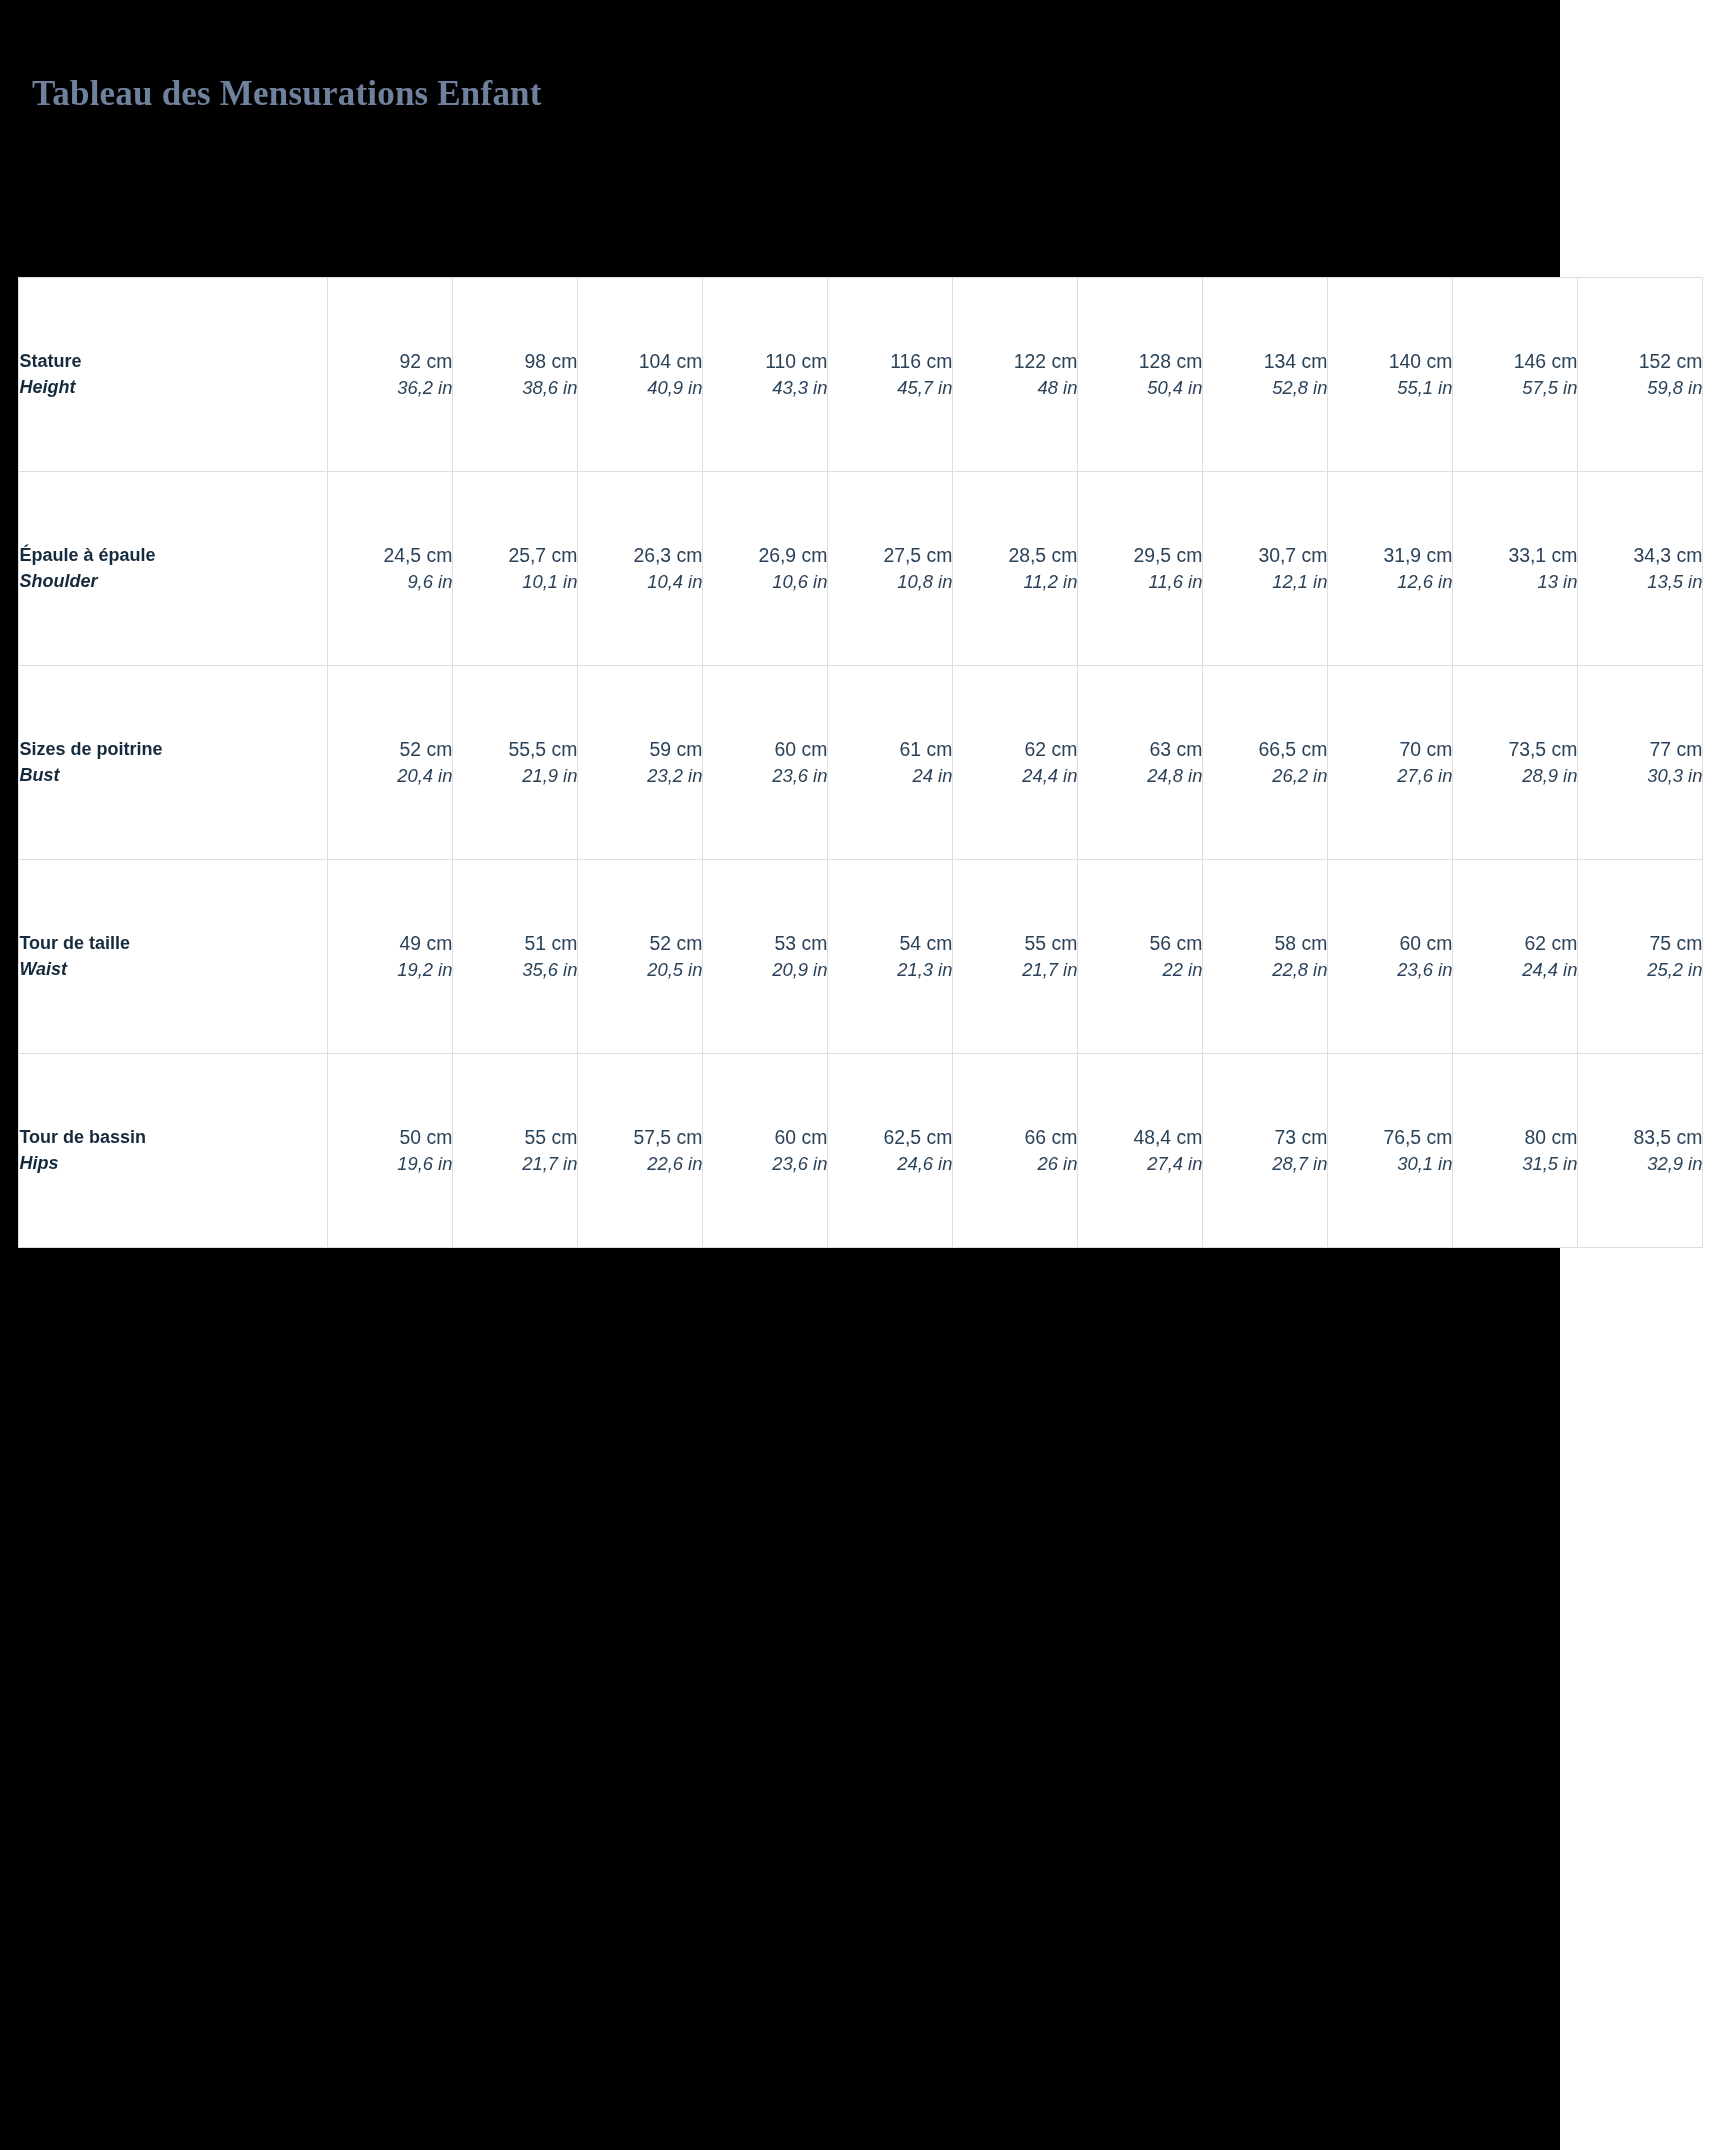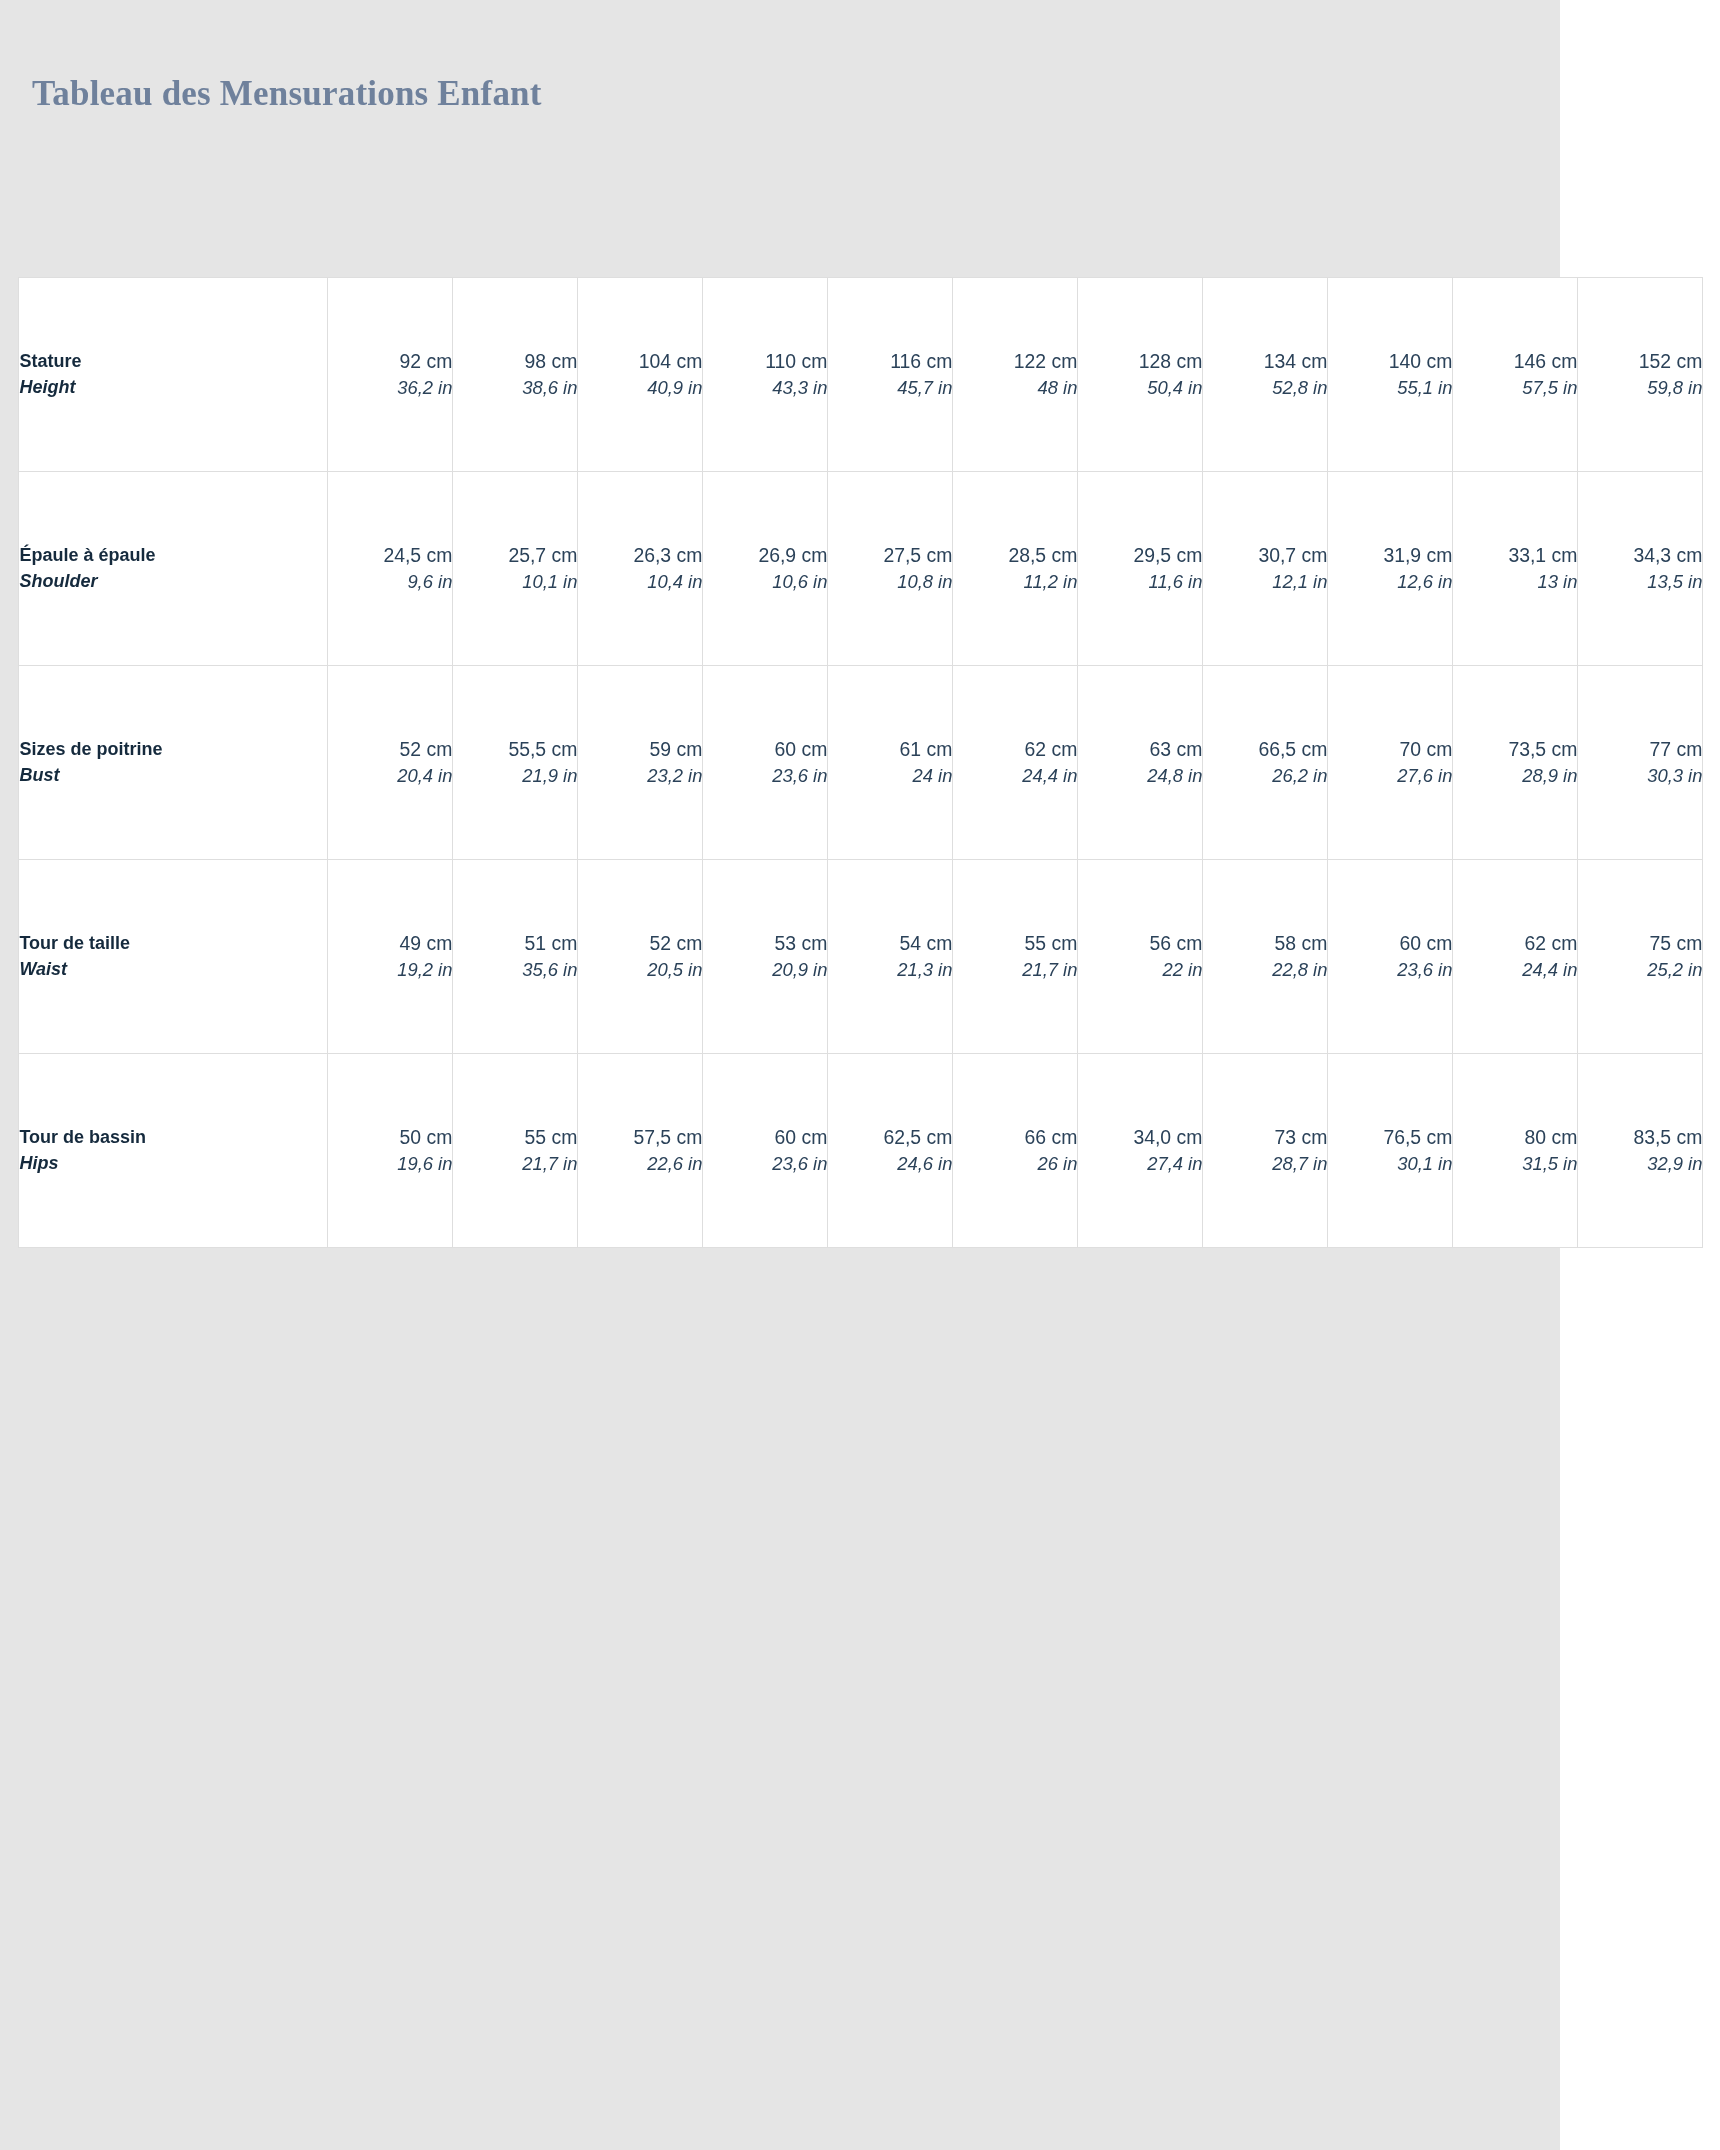--- a/index.html
+++ b/index.html
@@ -11,21 +11,21 @@
     width: 1720px;
     height: 2151px;
     font-family: "Liberation Sans", sans-serif;
     -webkit-font-smoothing: antialiased;
   }
 
   .page {
     position: relative;
     width: 1560px;
     height: 2151px;
-    background: #e5e5e5;
+    background: #000000;
     box-sizing: border-box;
   }
 
   
   .title-block {
     position: absolute;
     left: 32px;
     top: 70px;
     width: 1376px;
   }
@@ -369,21 +369,21 @@
             </td>
             <td class="value-cell">
               <div class="val-cm">62,5 cm</div>
               <div class="val-in">24,6 in</div>
             </td>
             <td class="value-cell">
               <div class="val-cm">66 cm</div>
               <div class="val-in">26 in</div>
             </td>
             <td class="value-cell">
-              <div class="val-cm">34,0 cm</div>
+              <div class="val-cm">48,4 cm</div>
               <div class="val-in">27,4 in</div>
             </td>
             <td class="value-cell">
               <div class="val-cm">73 cm</div>
               <div class="val-in">28,7 in</div>
             </td>
             <td class="value-cell">
               <div class="val-cm">76,5 cm</div>
               <div class="val-in">30,1 in</div>
             </td>

